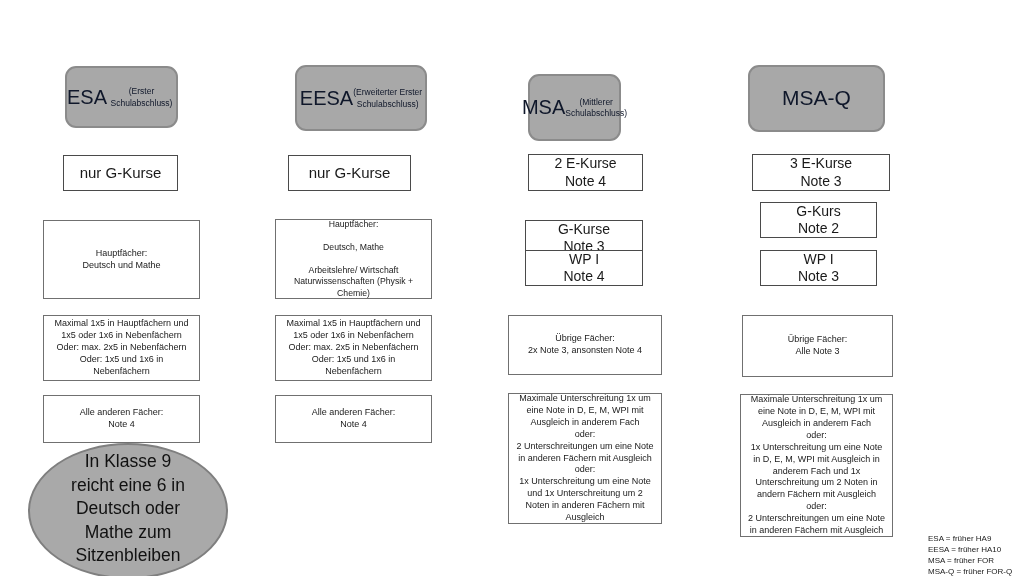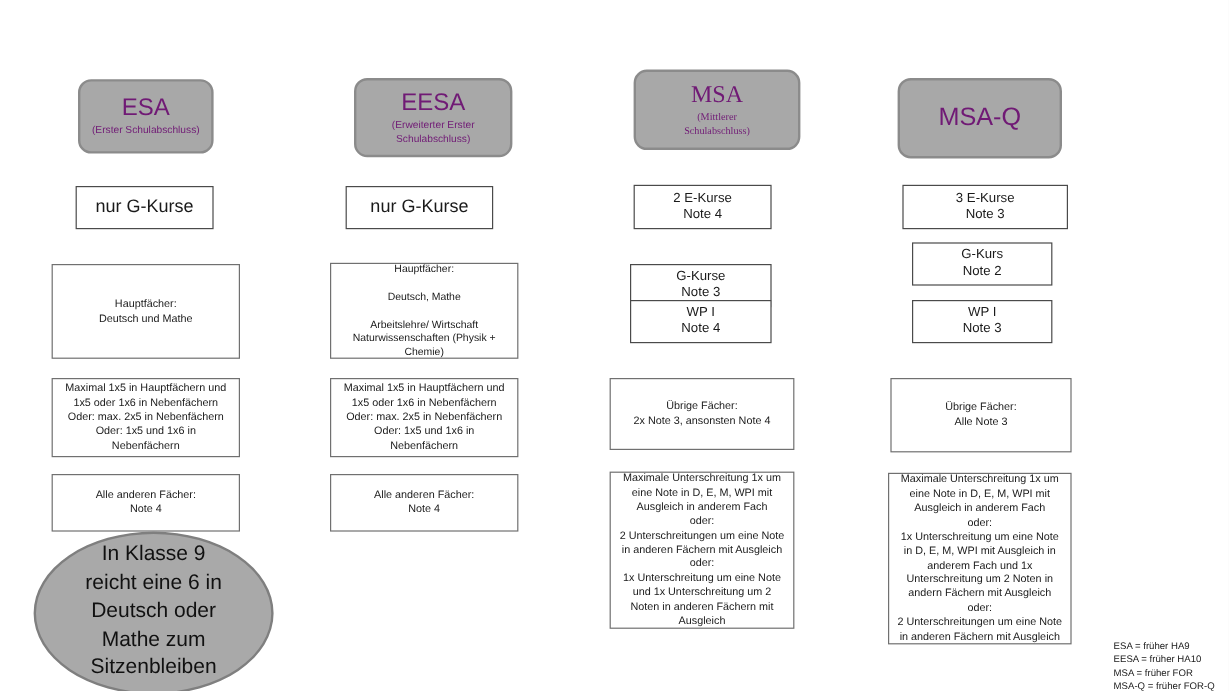--- a/index.html
+++ b/index.html
@@ -16,40 +16,40 @@
   .title-banner{
     position:absolute;left:265px;top:14px;width:403px;height:34px;
     background:var(--title-bg);color:var(--title-text);
     border-radius:4px;display:flex;align-items:center;justify-content:center;
     font-size:16.5px;letter-spacing:.2px;
   }
 
   .col-header{
     position:absolute;background:var(--header-fill);
     border:2px solid var(--header-border);border-radius:11px;
-    display:flex;flex-direction:column;align-items:center;justify-content:center;
-    color:#701a75;text-align:center;box-sizing:border-box;
+    display:flex;flex-direction:row;align-items:center;justify-content:center;
+    color:#0f172a;text-align:center;box-sizing:border-box;
   }
   .hdr-abbr{font-size:20px;line-height:1.15;}
   .hdr-sub{font-size:8.5px;line-height:1.3;white-space:pre-line;margin-top:1px;}
 
   #hdr-esa{left:65px;top:66px;width:113px;height:62px;}
   #hdr-eesa{left:295px;top:65px;width:132px;height:66px;}
-  #hdr-msa{left:528px;top:58px;width:139px;height:67px;font-family:Liberation Serif, serif;}
+  #hdr-msa{left:528px;top:74px;width:93px;height:67px;}
   #hdr-msaq{left:748px;top:65px;width:137px;height:67px;}
   #hdr-msaq .hdr-abbr{font-size:21px;}
   #hdr-msaq .hdr-sub{font-size:8px;}
 
   .box{
     position:absolute;background:#ffffff;box-sizing:border-box;
     display:flex;align-items:center;justify-content:center;text-align:center;
     color:var(--ink);white-space:pre-line;
   }
   .box.big{border:1px solid var(--box-border-dark);font-size:15px;line-height:1.18;}
-  .box.mid{border:1px solid var(--box-border-dark);font-size:11px;line-height:1.25;}
+  .box.mid{border:1px solid var(--box-border-dark);font-size:14px;line-height:1.25;}
   .box.small{border:1px solid var(--box-border-light);font-size:9px;line-height:1.33;margin-top:13px;}
 
   #c1b1{left:63px;top:155px;width:115px;height:36px;}
   #c1b2{left:43px;top:207px;width:157px;height:79px;}
   #c1b3{left:43px;top:302px;width:157px;height:66px;}
   #c1b4{left:43px;top:382px;width:157px;height:48px;}
 
   #c2b1{left:288px;top:155px;width:123px;height:36px;}
   #c2b2{left:275px;top:206px;width:157px;height:80px;font-size:8.7px;}
   #c2b3{left:275px;top:302px;width:157px;height:66px;}

